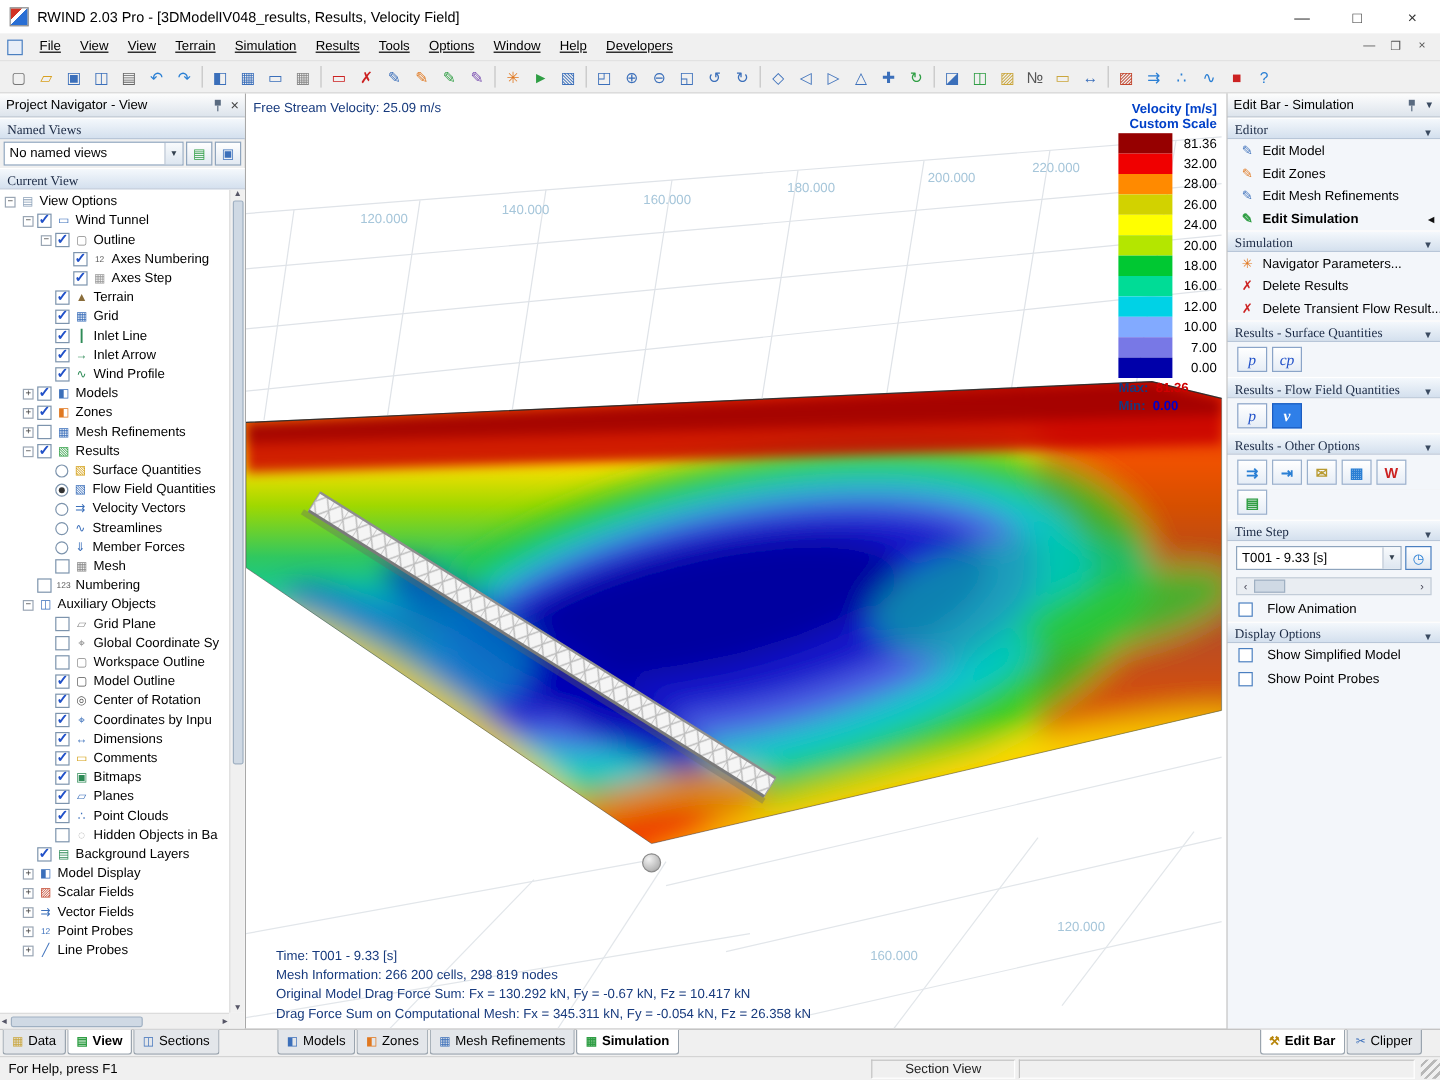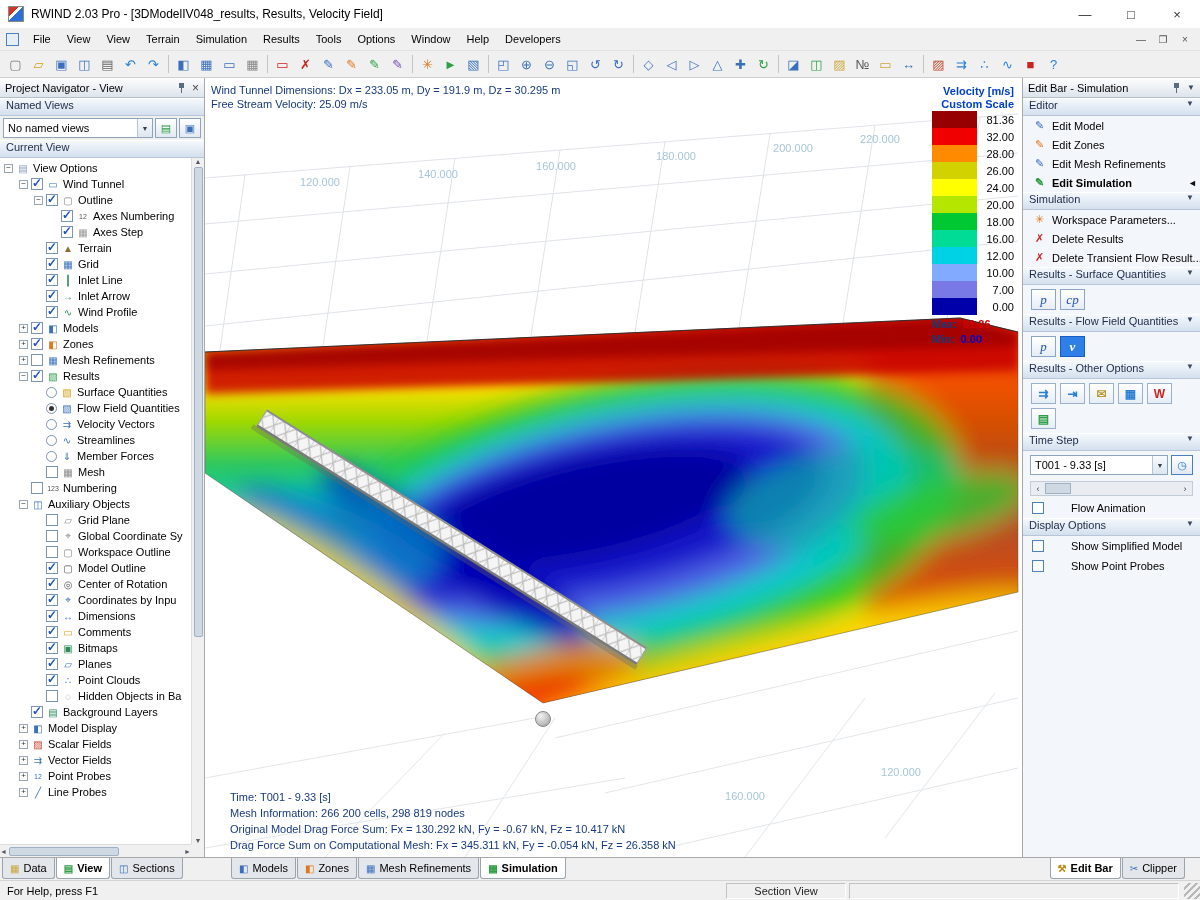--- a/index.html
+++ b/index.html
@@ -8,21 +8,21 @@
 
   .titlebar { height:28px; background:#fff; display:flex; align-items:center; padding-left:8px; }
   .app-icon { width:16px; height:16px; margin-right:7px;
     background:linear-gradient(135deg,#d23324 0 34%,#ffffff 34% 48%,#2a6fd4 48% 100%); border:1px solid #888; }
   .title { font-size:12px; flex:1; }
   .win-controls { display:flex; height:28px; }
   .win-btn { width:46px; display:flex; align-items:center; justify-content:center; font-size:13px; color:#333; cursor:default; }
 
   .menubar { height:22px; display:flex; align-items:center; background:#f0f0f0; padding:0 6px; }
   .mdi-icon { width:13px; height:13px; background:#e8eef8; border:1px solid #4a7fc0; margin-right:6px; }
-  .menu-items { display:flex; flex:1; }
+  .menu-items { display:flex; flex:1;text-decoration:underline; }
   .menu-item { padding:3px 8px; }
   .mdi-controls { display:flex; gap:4px; color:#555; font-size:10px; }
   .mdi-btn { width:18px; text-align:center; }
 
   .toolbar { height:28px; display:flex; align-items:center; padding:0 4px; border-top:1px solid #e2e2e2; border-bottom:1px solid #cfcfcf; background:#f0f0f0; }
   .tb-btn { width:22px; height:22px; display:flex; align-items:center; justify-content:center; font-size:13px; margin:0 0.5px; }
   .tb-sep { width:1px; height:18px; background:#c4c4c4; margin:0 3px; }
 
   .main { display:flex; height:779px; }
 
@@ -32,21 +32,21 @@
     display:flex; align-items:center; padding:0 5px; }
   .panel-header span:first-child { flex:1; white-space:nowrap; overflow:hidden; }
   .hdr-icons { display:flex; align-items:center; gap:6px; }
   .pin { width:9px; height:10px; position:relative; display:inline-block; }
   .pin::before { content:""; position:absolute; left:2px; top:0; width:5px; height:5px; background:#5a6b80; }
   .pin::after { content:""; position:absolute; left:4px; top:5px; width:1px; height:5px; background:#5a6b80; }
   .hdr-x { color:#444; font-size:12px; line-height:10px; }
   .caret { font-size:8px; color:#3a4a60; }
 
   .section-bar { height:18px; background:linear-gradient(#f4f8fc,#d4e0ee); border-top:1px solid #fff; border-bottom:1px solid #b8c6d8;
-    display:flex; align-items:flex-start; padding:0 6px; color:#1b2a45; white-space:nowrap; overflow:hidden; }
+    display:flex; align-items:flex-end; padding:0 6px; color:#1b2a45; white-space:nowrap; overflow:hidden;font-family:Liberation Serif, serif; }
   .section-bar .caret { margin-left:auto; }
 
   .named-views-row { height:24px; display:flex; align-items:center; gap:2px; padding:2px 3px; }
   .dropdown { flex:1; height:20px; border:1px solid #8ea4bd; background:#fff; display:flex; align-items:center; padding-left:4px; overflow:hidden; white-space:nowrap; }
   .dd-arrow { margin-left:auto; width:15px; align-self:stretch; display:flex; align-items:center; justify-content:center;
     background:linear-gradient(#f8fafc,#dde6f0); border-left:1px solid #b8c4d2; font-size:7px; color:#33404f; }
   .small-btn { width:22px; height:20px; border:1px solid #8ea4bd; background:linear-gradient(#ffffff,#e2e9f2);
     display:flex; align-items:center; justify-content:center; font-size:11px; }
 
   .tree-wrap { position:relative; flex:1; background:#fff; overflow:hidden; }
@@ -98,21 +98,21 @@
     display:flex; align-items:center; justify-content:center; color:#2050c8;
     font-family:"Liberation Serif", serif; font-style:italic; font-size:13px; }
   .sq-btn.active { background:#2f7fe8; color:#fff; border-color:#1b5cc0; font-weight:bold; }
   .ico-btn { width:25px; height:21px; border:1px solid #9ab0cc; background:linear-gradient(#ffffff,#e6edf6);
     display:flex; align-items:center; justify-content:center; font-size:12px; font-weight:bold; }
   .ts-row { display:flex; align-items:center; gap:3px; padding:4px 7px 2px 7px; }
   .h-scroll { flex:1; height:15px; border:1px solid #c2ccd8; background:#e9edf2; display:flex; align-items:center; font-size:9px; color:#445; }
   .hs-btn { width:14px; text-align:center; }
   .hs-track { flex:1; height:100%; position:relative; }
   .hs-thumb { position:absolute; left:0; top:1px; width:26px; height:11px; background:#cfd9e4; border:1px solid #9fb0c2; }
-  .chk-row { display:flex; align-items:center; gap:24px; padding:4px 9px; }
+  .chk-row { display:flex; align-items:center; gap:9px; padding:4px 9px; }
   .chk-row .cb { border-color:#4a7fc0; }
 
   
   .bottom-bar { height:23px; display:flex; background:#f0f0f0; border-top:1px solid #a8a8a8; }
   .tabs-left { width:205px; display:flex; padding-left:2px; }
   .tabs-center { flex:1; display:flex; padding-left:26px; }
   .tabs-right { width:178px; display:flex; justify-content:flex-end; padding-right:14px; }
   .tab { display:flex; align-items:center; gap:4px; padding:0 7px; height:21px; margin-right:1px;
     border:1px solid #9aa4ae; border-top:none; border-radius:0 0 3px 3px; background:#e3e6ea; white-space:nowrap; }
   .tab.active { background:#fff; font-weight:bold; }
@@ -691,21 +691,20 @@
             <text x="588" y="74">200.000</text>
             <text x="675" y="65">220.000</text>
           </g>
         <g id="axis-bottom" fill="#a6c6da" font-size="11" text-anchor="middle" font-family="Liberation Sans, sans-serif">
             <text x="540" y="722">160.000</text>
             <text x="696" y="698">120.000</text>
           </g>
       </svg>
 
       <div class="vp-info-top">
-        <div>Wind Tunnel Dimensions: Dx = 233.05 m, Dy = 191.9 m, Dz = 30.295 m</div>
         <div>Free Stream Velocity: 25.09 m/s</div>
       </div>
 
       <div class="legend">
         <div class="legend-title">Velocity [m/s]</div>
         <div class="legend-sub">Custom Scale</div>
         <div id="legend-rows">
             <div class="legend-row">
               <div class="legend-swatch" style="background: rgb(150, 0, 0);"></div>
               <div class="legend-val">81.36</div>
@@ -804,21 +803,21 @@
             <span class="current-arrow">◄</span>
           </div>
         </div>
       <div class="section-bar">
           <span>Simulation</span>
           <span class="caret">▼</span>
         </div>
       <div class="rp-body" id="simulation-items">
           <div class="rp-item">
             <span class="glyph" style="color: rgb(224, 120, 32);">✳</span>
-            <span>Workspace Parameters...</span>
+            <span>Navigator Parameters...</span>
           </div>
           <div class="rp-item">
             <span class="glyph" style="color: rgb(204, 34, 34);">✗</span>
             <span>Delete Results</span>
           </div>
           <div class="rp-item">
             <span class="glyph" style="color: rgb(204, 34, 34);">✗</span>
             <span>Delete Transient Flow Result...</span>
           </div>
         </div>

